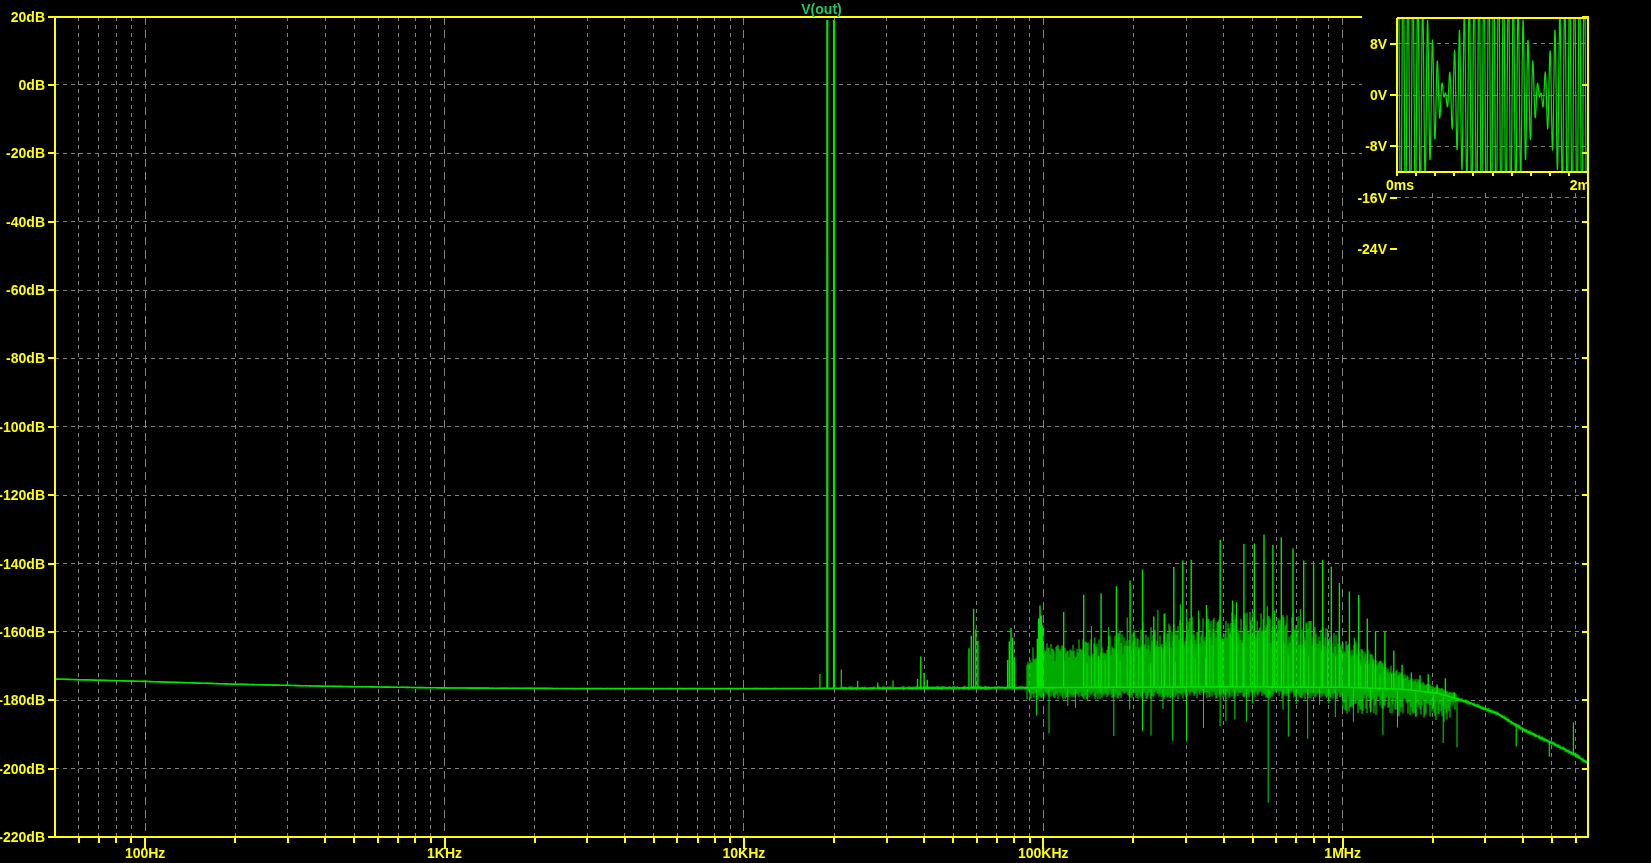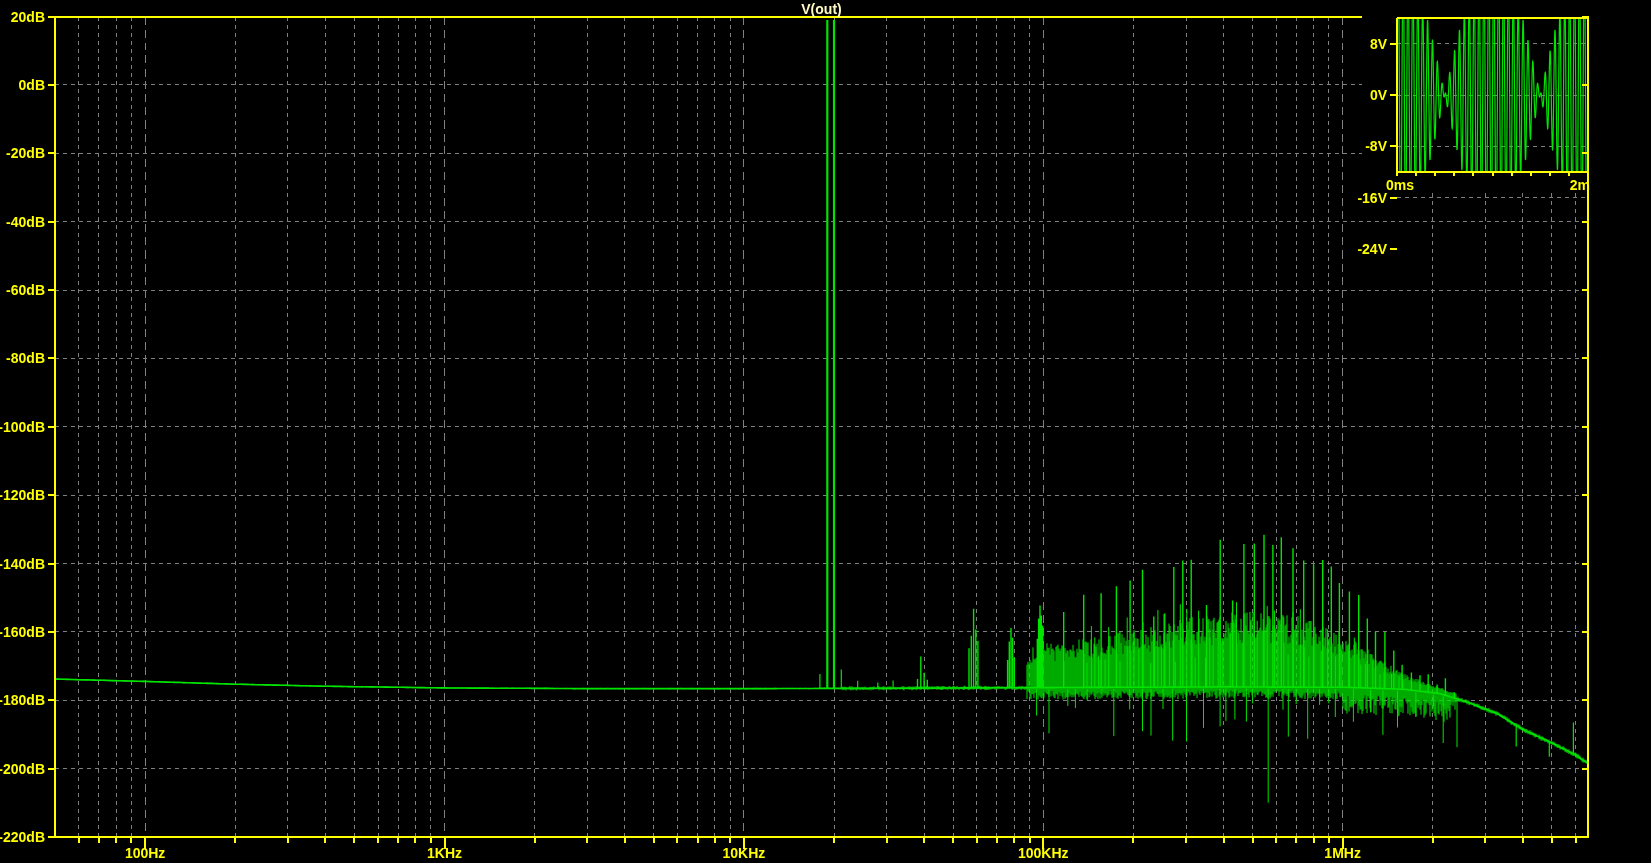--- a/index.html
+++ b/index.html
@@ -233,14 +233,14 @@
         <line x1="1582" x2="1588" y1="358.375" y2="358.375"></line>
         <line x1="1582" x2="1588" y1="426.75" y2="426.75"></line>
         <line x1="1582" x2="1588" y1="495.125" y2="495.125"></line>
         <line x1="1582" x2="1588" y1="563.5" y2="563.5"></line>
         <line x1="1582" x2="1588" y1="631.875" y2="631.875"></line>
         <line x1="1582" x2="1588" y1="700.25" y2="700.25"></line>
         <line x1="1582" x2="1588" y1="768.625" y2="768.625"></line>
         <line x1="1582" x2="1588" y1="837" y2="837"></line>
       </g>
     </svg>
-  <div id="trace-title" style="color: #fef9c3;">V(out)</div>
+  <div id="trace-title" style="color: #22c55e;">V(out)</div>
 </div>
 
 </body></html>

